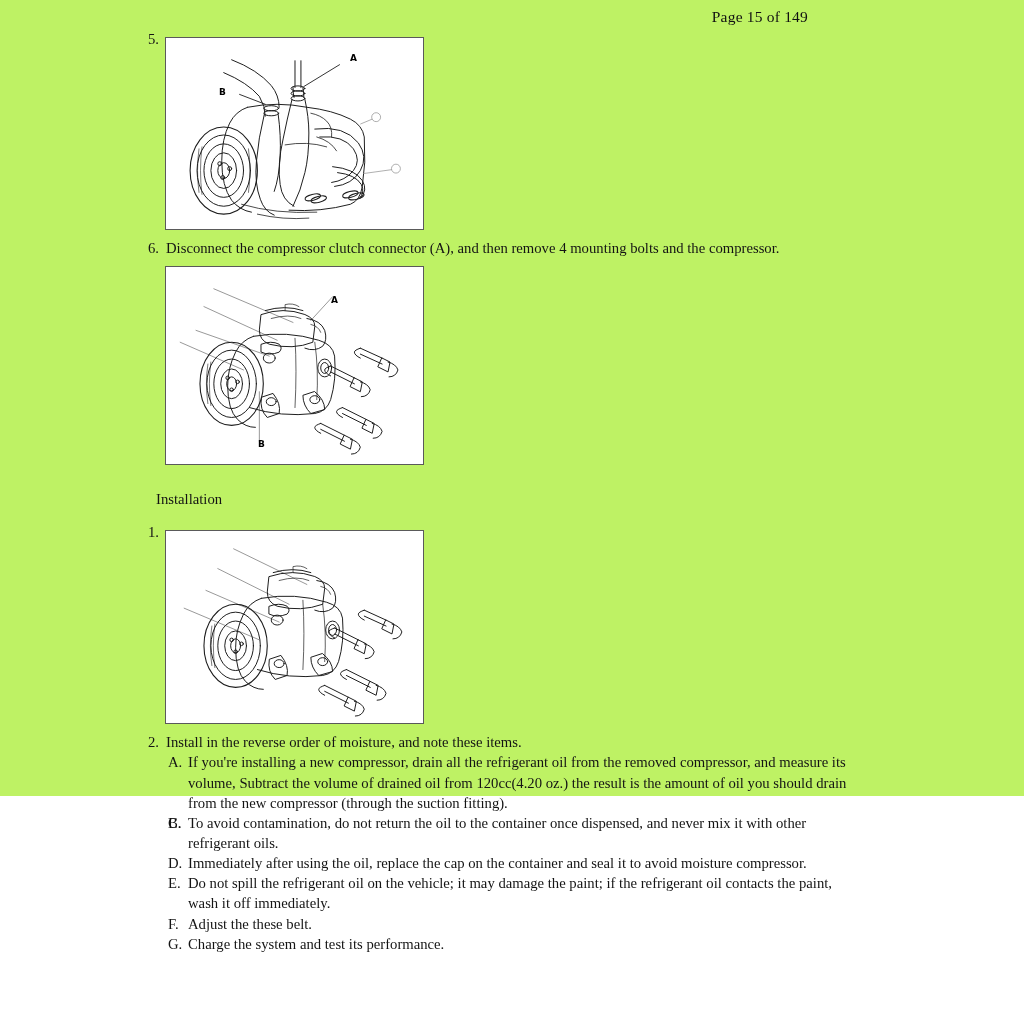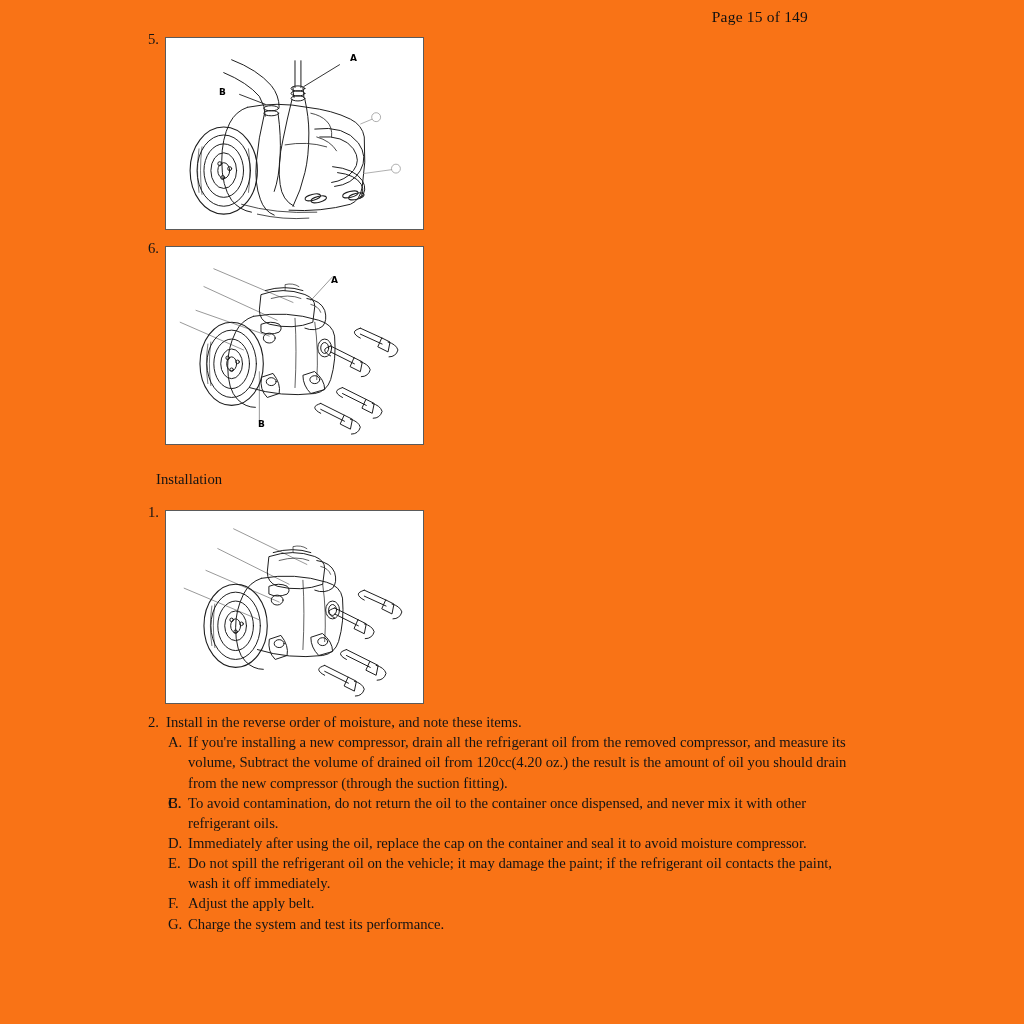--- a/index.html
+++ b/index.html
@@ -11,22 +11,22 @@
     width: 1024px;
     height: 1024px;
     position: relative;
     font-family: "Liberation Serif", "DejaVu Serif", serif;
     color: #1a1a1a;
     overflow: hidden;
   }
   .page {
     position: relative;
     width: 1024px;
-    height: 1024px;
-    background: #f97316;
+    height: 796px;
+    background: #bef264;
   }
   .page-header {
     position: absolute;
     top: 8px;
     right: 216px;
     font-size: 15.5px;
     letter-spacing: 0.2px;
     color: #111;
     white-space: nowrap;
   }
@@ -172,20 +172,21 @@
         </g>
       </svg>
       <span class="fig-label" style="left:184px; top:15px;">A</span>
       <span class="fig-label" style="left:53px; top:49px;">B</span>
     </div>
 
     <div class="spacer-sm"></div>
 
     <p class="step">
       <span class="marker">6.</span>
+      <span>Disconnect the compressor clutch connector (A), and then remove 4 mounting bolts and the compressor.</span>
     </p>
 
     <div class="spacer-sm"></div>
 
     <div class="figure-box" style="margin-left:17px; width:259px; height:199px;">
       <svg class="fig-svg" viewBox="0 0 259 199">
         <g fill="none" stroke="#1c1c1c" stroke-width="1" stroke-linecap="round" stroke-linejoin="round">
 
           <g stroke="#7d7d7d" stroke-width="0.8">
             <path d="M48 22 L128 56"></path>
@@ -372,21 +373,21 @@
     <p class="substep">
       <span class="marker">D.</span>
       <span>Immediately after using the oil, replace the cap on the container and seal it to avoid moisture compressor.</span>
     </p>
     <p class="substep">
       <span class="marker">E.</span>
       <span>Do not spill the refrigerant oil on the vehicle; it may damage the paint; if the refrigerant oil contacts the paint, wash it off immediately.</span>
     </p>
     <p class="substep">
       <span class="marker">F.</span>
-      <span>Adjust the apply belt.</span>
+      <span>Adjust the these belt.</span>
     </p>
     <p class="substep">
       <span class="marker">G.</span>
       <span>Charge the system and test its performance.</span>
     </p>
 
   </div>
 </div>
 
 </body></html>

